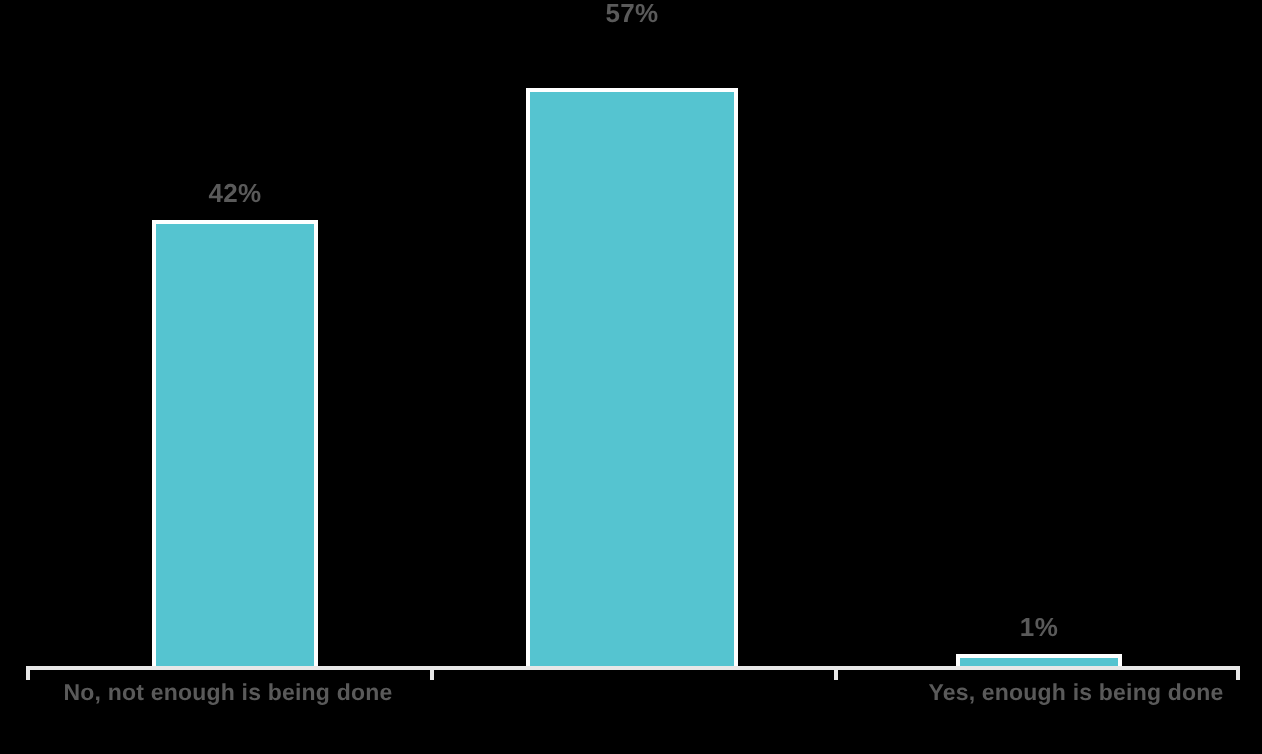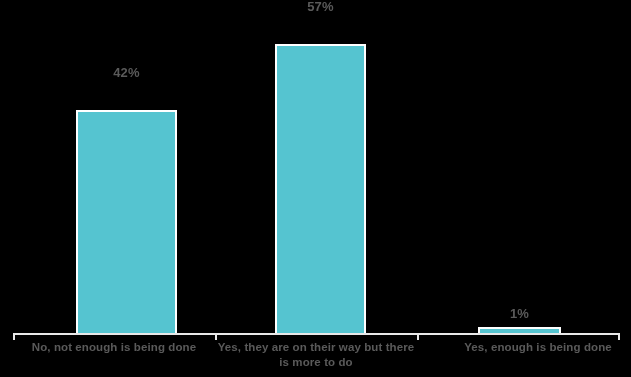--- a/index.html
+++ b/index.html
@@ -89,26 +89,26 @@
     letter-spacing: 0.1px;
   }
 </style>
 </head>
 <body>
 
 <div id="chart-root">
 
   <div class="plot-area">
 
-    <div class="bar-group" style="left:76px; width:101px; height:334px;gap:24px;">
+    <div class="bar-group" style="left:76px; width:83px; height:334px;">
       <div class="bar-label">42%</div>
       <div class="bar" style="height:224px; background:#55c4d0;"></div>
     </div>
 
-    <div class="bar-group" style="left:275px; width:91px; height:334px;gap:24px;">
+    <div class="bar-group" style="left:263px; width:106px; height:334px;gap:24px;">
       <div class="bar-label">57%</div>
       <div class="bar" style="height:305px; background:#55c4d0;"></div>
     </div>
 
     <div class="bar-group" style="left:478px; width:83px; height:334px;">
       <div class="bar-label">1%</div>
       <div class="bar" style="height:7px; background:#55c4d0;"></div>
     </div>
 
   </div>
@@ -116,22 +116,18 @@
   <div class="axis-line"></div>
   <div class="axis-tick" style="left:13px;"></div>
   <div class="axis-tick" style="left:215px;"></div>
   <div class="axis-tick" style="left:417px;"></div>
   <div class="axis-tick" style="left:618px;"></div>
 
   <div class="cat-labels">
     <div class="cat-label" style="left:13px; width:202px;">
       <div>No, not enough is being done</div>
     </div>
-    <div class="cat-label" style="left:215px; width:202px;">
-      <div>Yes, they are on their way but there</div>
-      <div>is more to do</div>
-    </div>
     <div class="cat-label" style="left:437px; width:202px;">
       <div>Yes, enough is being done</div>
     </div>
   </div>
 
 </div>
 
 </body></html>

